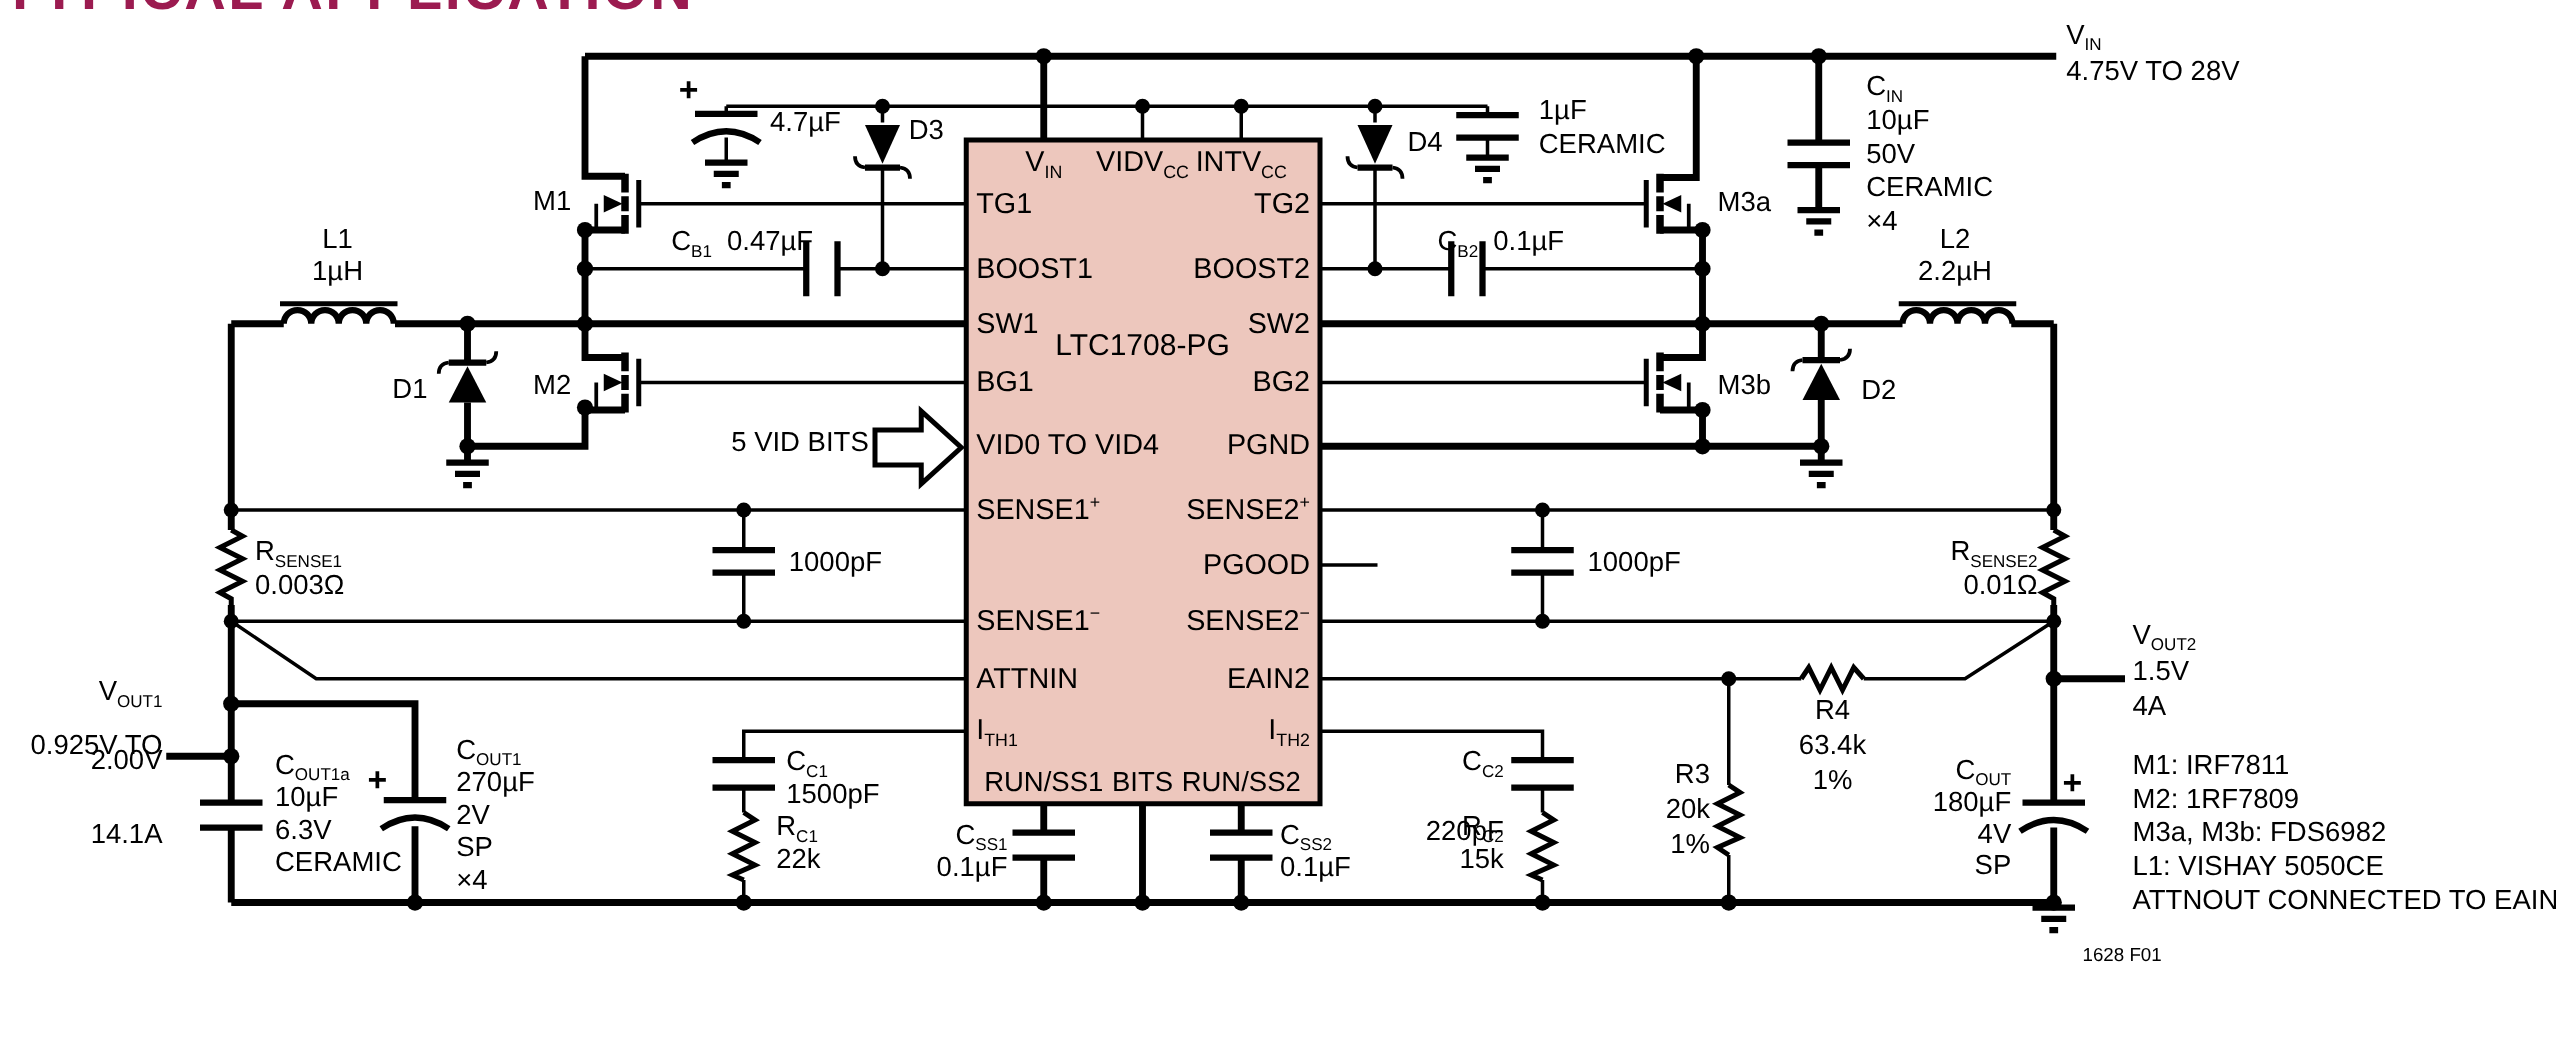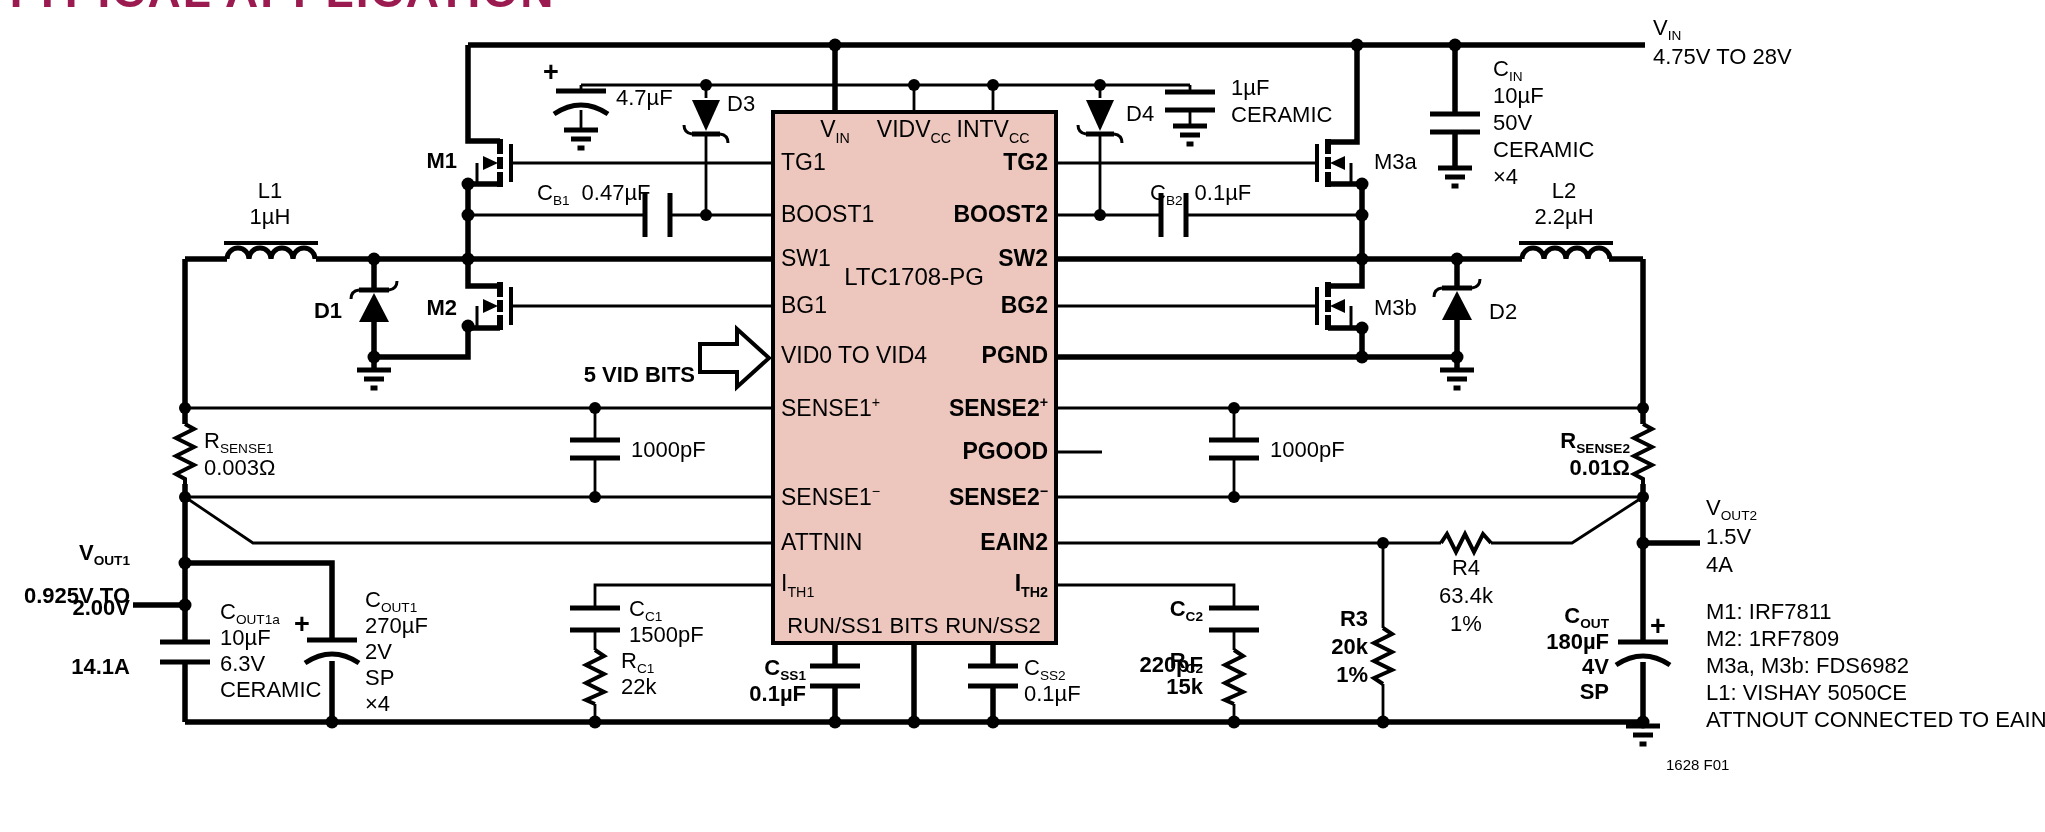--- a/index.html
+++ b/index.html
@@ -5,21 +5,21 @@
   html,body{margin:0;padding:0;background:#fff;}
   #stage{position:relative;width:2045px;height:832px;background:#fff;overflow:hidden;
          font-family:"Liberation Sans",sans-serif;}
   #schem{position:absolute;left:0;top:0;z-index:1;}
   .lb{position:absolute;font:22px/1.05 "Liberation Sans",sans-serif;color:#000;
       white-space:nowrap;z-index:2;}
   .pin{font-size:23px;}
   .sm{font-size:15px;}
   .pl{font-size:27px;font-weight:bold;}
   .ctr{transform:translateX(-50%);}
-  .rt{text-align:right;font-weight:bold;}
+  .rt{text-align:right;}
   sub{font-size:62%;text-align:right;}
   sup{font-size:62%;}
   .gap{display:inline-block;margin-left:12px;}
   #title-clip{position:absolute;left:0;top:0;width:565px;height:17px;overflow:hidden;z-index:3;}
   #title-clip span{position:absolute;left:2px;top:-36px;font-size:46px;font-weight:bold;
       letter-spacing:2px;white-space:nowrap;}
   #caption{left:340px;top:778px;width:1150px;text-align:center;font-size:31px;font-weight:bold;}
 </style>
 </head>
 <body>
@@ -274,21 +274,21 @@
   <div class="lb" style="left:1374px;top:296px">M3b</div>
 
   <div class="lb ctr" style="left:270px;top:179px">L1</div>
   <div class="lb ctr" style="left:270px;top:205px">1µH</div>
   <div class="lb ctr" style="left:1564px;top:179px">L2</div>
   <div class="lb ctr" style="left:1564px;top:205px">2.2µH</div>
 
   <div class="lb" style="left:537px;top:181px"><span>C<sub>B1</sub></span><span class="gap">0.47µF</span></div>
   <div class="lb" style="left:1150px;top:181px"><span>C<sub>B2</sub></span><span class="gap">0.1µF</span></div>
 
-  <div class="lb rt" style="right:1350px;top:363px">5 VID BITS</div>
+  <div class="lb rt" style="right:1350px;top:342px">5 VID BITS</div>
 
   <div class="lb" style="left:204px;top:429px">R<sub>SENSE1</sub></div>
   <div class="lb" style="left:204px;top:456px">0.003Ω</div>
   <div class="lb rt" style="right:415px;top:429px">R<sub>SENSE2</sub></div>
   <div class="lb rt" style="right:415px;top:456px">0.01Ω</div>
 
   <div class="lb" style="left:631px;top:438px">1000pF</div>
   <div class="lb" style="left:1270px;top:438px">1000pF</div>
 
   <div class="lb rt" style="right:1915px;top:541px">V<sub>OUT1</sub></div>

